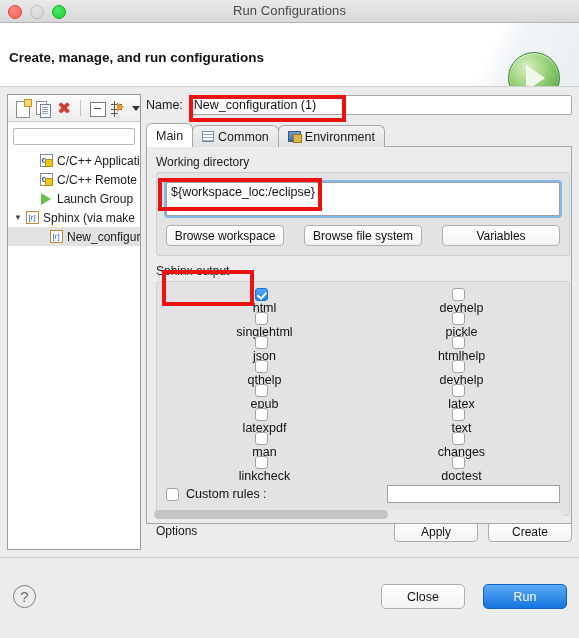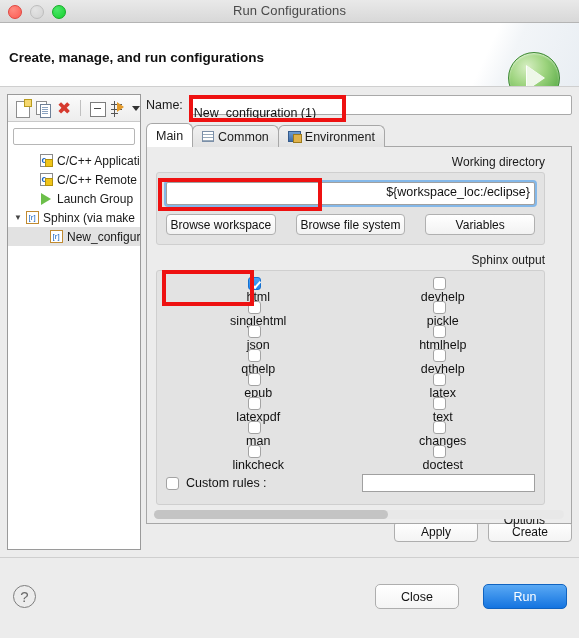--- a/index.html
+++ b/index.html
@@ -116,47 +116,47 @@
     border-top:1px solid #c7c7c7;background:#ececec;
     font-size:11.5px;color:#222;display:flex;align-items:center;padding-left:5px;
     white-space:nowrap;overflow:hidden;
   }
   
   .right{position:absolute;left:146px;top:7px;width:426px;height:456px;}
   .namerow{display:flex;align-items:center;height:22px;}
   .namelabel{font-size:12.5px;margin-right:6px;}
   .nameinput{
     flex:1;height:20px;background:#fff;border:1px solid #a9a9a9;border-radius:2px;
-    box-sizing:border-box;font-size:12.5px;color:#111;padding:8px 4px;line-height:18px;
+    box-sizing:border-box;font-size:12.5px;color:#111;padding:0 4px;line-height:18px;
   }
   .tabstrip{position:relative;margin-top:7px;height:24px;display:flex;align-items:flex-end;z-index:3;}
   .tab{
     position:relative;height:22px;display:flex;align-items:center;gap:4px;
     padding:0 9px;font-size:12.5px;box-sizing:border-box;
     border:1px solid #a7a7a7;border-bottom:none;
     border-radius:6px 6px 0 0;background:linear-gradient(#f1f1f1,#e2e2e2);
     margin-right:-1px;color:#1a1a1a;
   }
   .tab.active{background:#fff;height:24px;border-color:#a7a7a7;z-index:4;}
   .tabicon-common{width:12px;height:11px;background:#fff;border:1px solid #7b8fa8;position:relative;box-sizing:border-box;}
   .tabicon-common::before{content:"";position:absolute;left:0;top:2px;right:0;height:1px;background:#9ab;box-shadow:0 3px 0 #9ab,0 6px 0 #9ab;}
   .tabicon-env{width:13px;height:11px;background:linear-gradient(#6f9dd1,#3f6da8);border:1px solid #355b8c;position:relative;box-sizing:border-box;}
   .tabicon-env::after{content:"";position:absolute;right:-2px;bottom:-2px;width:7px;height:7px;background:#e0b24a;border:1px solid #9c7a1d;}
   .tabpanel{
     position:relative;margin-top:-1px;height:378px;background:#ececec;
     border:1px solid #a7a7a7;box-sizing:border-box;z-index:2;
   }
-  .group{margin:8px 26px 0 9px;text-align:right;}
+  .group{margin:8px 1px 0 9px;}
   .grouptitle{font-size:12px;color:#1a1a1a;margin-bottom:3px;}
   .groupbox{
     background:#e3e3e3;border:1px solid #cfcfcf;border-radius:3px;
     box-sizing:border-box;padding:9px;
   }
   .wdinput{
-    width:100%;height:23px;box-sizing:border-box;background:#fff;
+    width:100%;height:34px;box-sizing:border-box;background:#fff;
     border:1px solid #a0a0a0;border-radius:2px;padding:0 4px;font-size:12.5px;
     line-height:18px;color:#111;
     box-shadow:0 0 0 2px rgba(100,170,235,.75);
   }
   .btnrow{display:flex;gap:20px;margin-top:9px;}
   .btn{
     flex:1;height:21px;background:linear-gradient(#ffffff,#f2f2f2);
     border:1px solid #b0b0b0;border-radius:4px;font-size:12px;color:#111;
     display:flex;align-items:center;justify-content:center;box-sizing:border-box;
   }
@@ -192,21 +192,21 @@
     border:1px solid #aeaeae;border-radius:4px;font-size:12px;color:#111;
     display:flex;align-items:center;justify-content:center;box-sizing:border-box;
   }
   
   .footer{position:relative;height:83px;background:#ececec;border-top:1px solid #cfcfcf;}
   .help{
     position:absolute;left:13px;top:27px;width:23px;height:23px;border-radius:50%;
     border:1.5px solid #7d7d7d;color:#6a6a6a;font-size:15px;
     display:flex;align-items:center;justify-content:center;box-sizing:border-box;
   }
-  .footbtns{position:absolute;right:12px;top:26px;display:flex;gap:24px;}
+  .footbtns{position:absolute;right:12px;top:26px;display:flex;gap:18px;}
   .btnclose{
     width:84px;height:25px;background:linear-gradient(#ffffff,#f4f4f4);
     border:1px solid #aeaeae;border-radius:5px;font-size:12.5px;color:#111;
     display:flex;align-items:center;justify-content:center;box-sizing:border-box;
   }
   .btnrun{
     width:84px;height:25px;background:linear-gradient(#5aa9f4,#1474e0);
     border:1px solid #1063c0;border-radius:5px;font-size:12.5px;color:#fff;
     display:flex;align-items:center;justify-content:center;box-sizing:border-box;
   }

